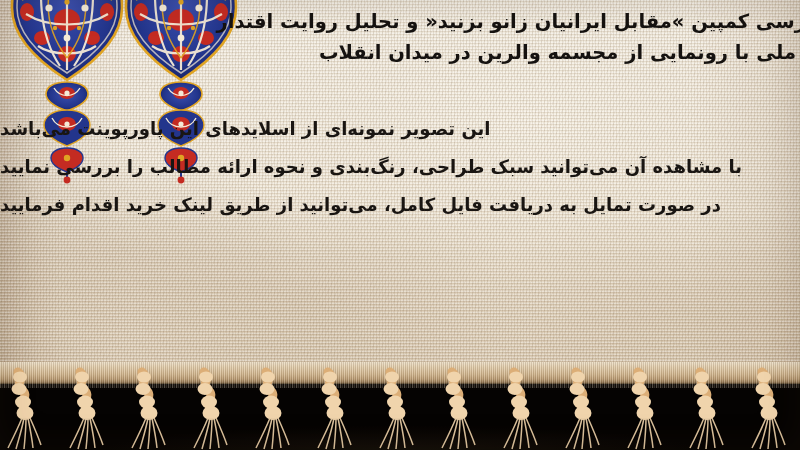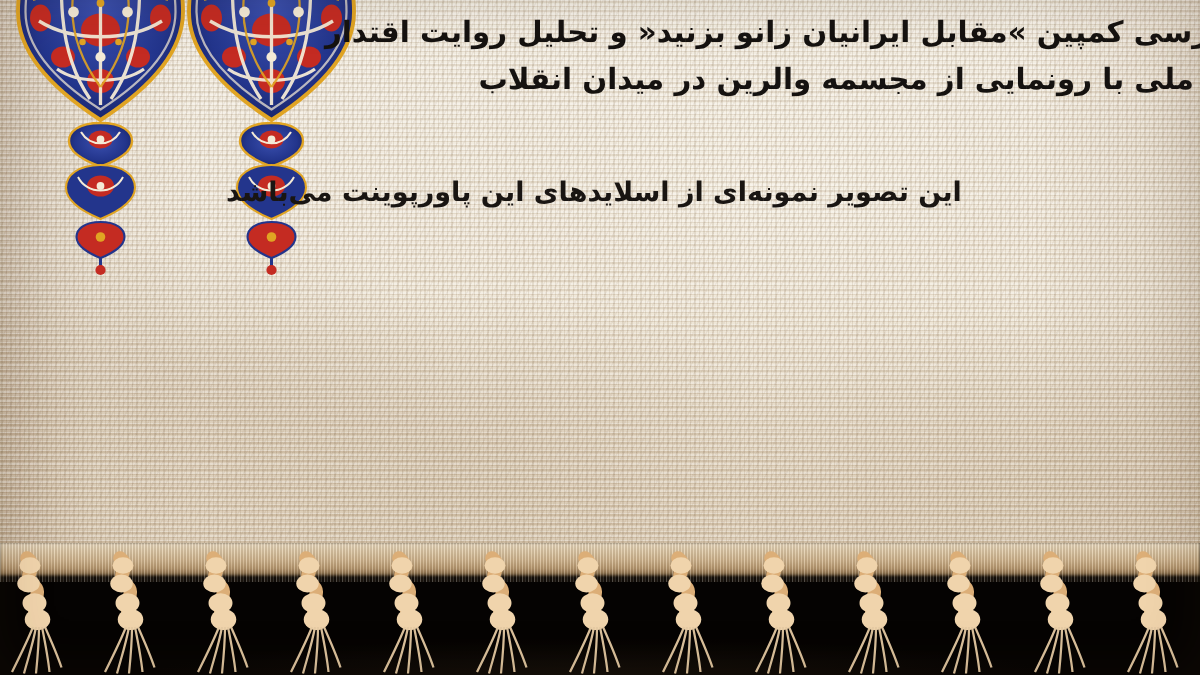--- a/index.html
+++ b/index.html
@@ -92,21 +92,21 @@
     white-space:nowrap;
     letter-spacing:-0.2px;
   }
   #title-line-1 { margin-right:-8px; }
   #title-line-2 { margin-right:2px;text-align:right; }
 
   #body-block {
     position:absolute;
     right:0; top:110px;
     width:800px;
-    text-align:center;
+    text-align:left;
     direction:rtl;
     padding-right:8px;
   }
   .body-line {
     font-family:"DejaVu Sans", sans-serif;
     font-weight:bold;
     font-size:18px;
     line-height:38px;
     color:#191512;
     white-space:nowrap;
@@ -303,20 +303,22 @@
     <circle cx="31" cy="72" r="3.4" fill="#c42b22"></circle>
   </svg>
 
   <div id="title-block">
     <div class="title-line" id="title-line-1">رسی کمپین »مقابل ایرانیان زانو بزنید« و تحلیل روایت اقتدار</div>
     <div class="title-line" id="title-line-2">ملی با رونمایی از مجسمه والرین در میدان انقلاب</div>
   </div>
 
   <div id="body-block">
     <div class="body-line">این تصویر نمونه‌ای از اسلایدهای این پاورپوینت می‌باشد</div>
+    <div class="body-line">با مشاهده آن می‌توانید سبک طراحی، رنگ‌بندی و نحوه ارائه مطالب را بررسی نمایید</div>
+    <div class="body-line">در صورت تمایل به دریافت فایل کامل، می‌توانید از طریق لینک خرید اقدام فرمایید</div>
   </div>
 
   <div id="fringe-zone">
     <div id="boundary-soft"></div>
     <div id="selvedge"></div>
     <div id="selvedge-fuzz"></div>
 
     <svg class="tassel" style="left:-4px" width="60" height="84" viewBox="0 0 60 84" aria-hidden="true">
         <g fill="none" stroke="#dcae77" stroke-width="9" stroke-linecap="round">
           <path d="M22 6 C30 12 18 18 26 24 C34 30 22 36 29 44"></path>

